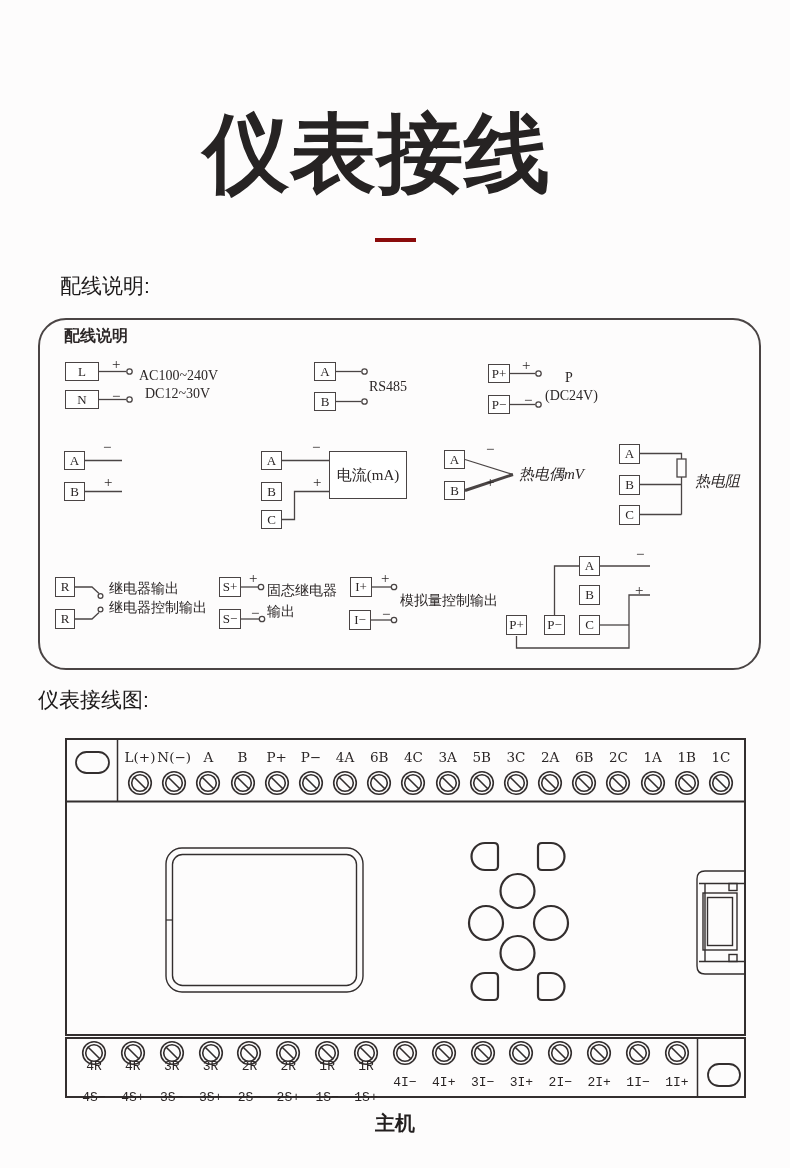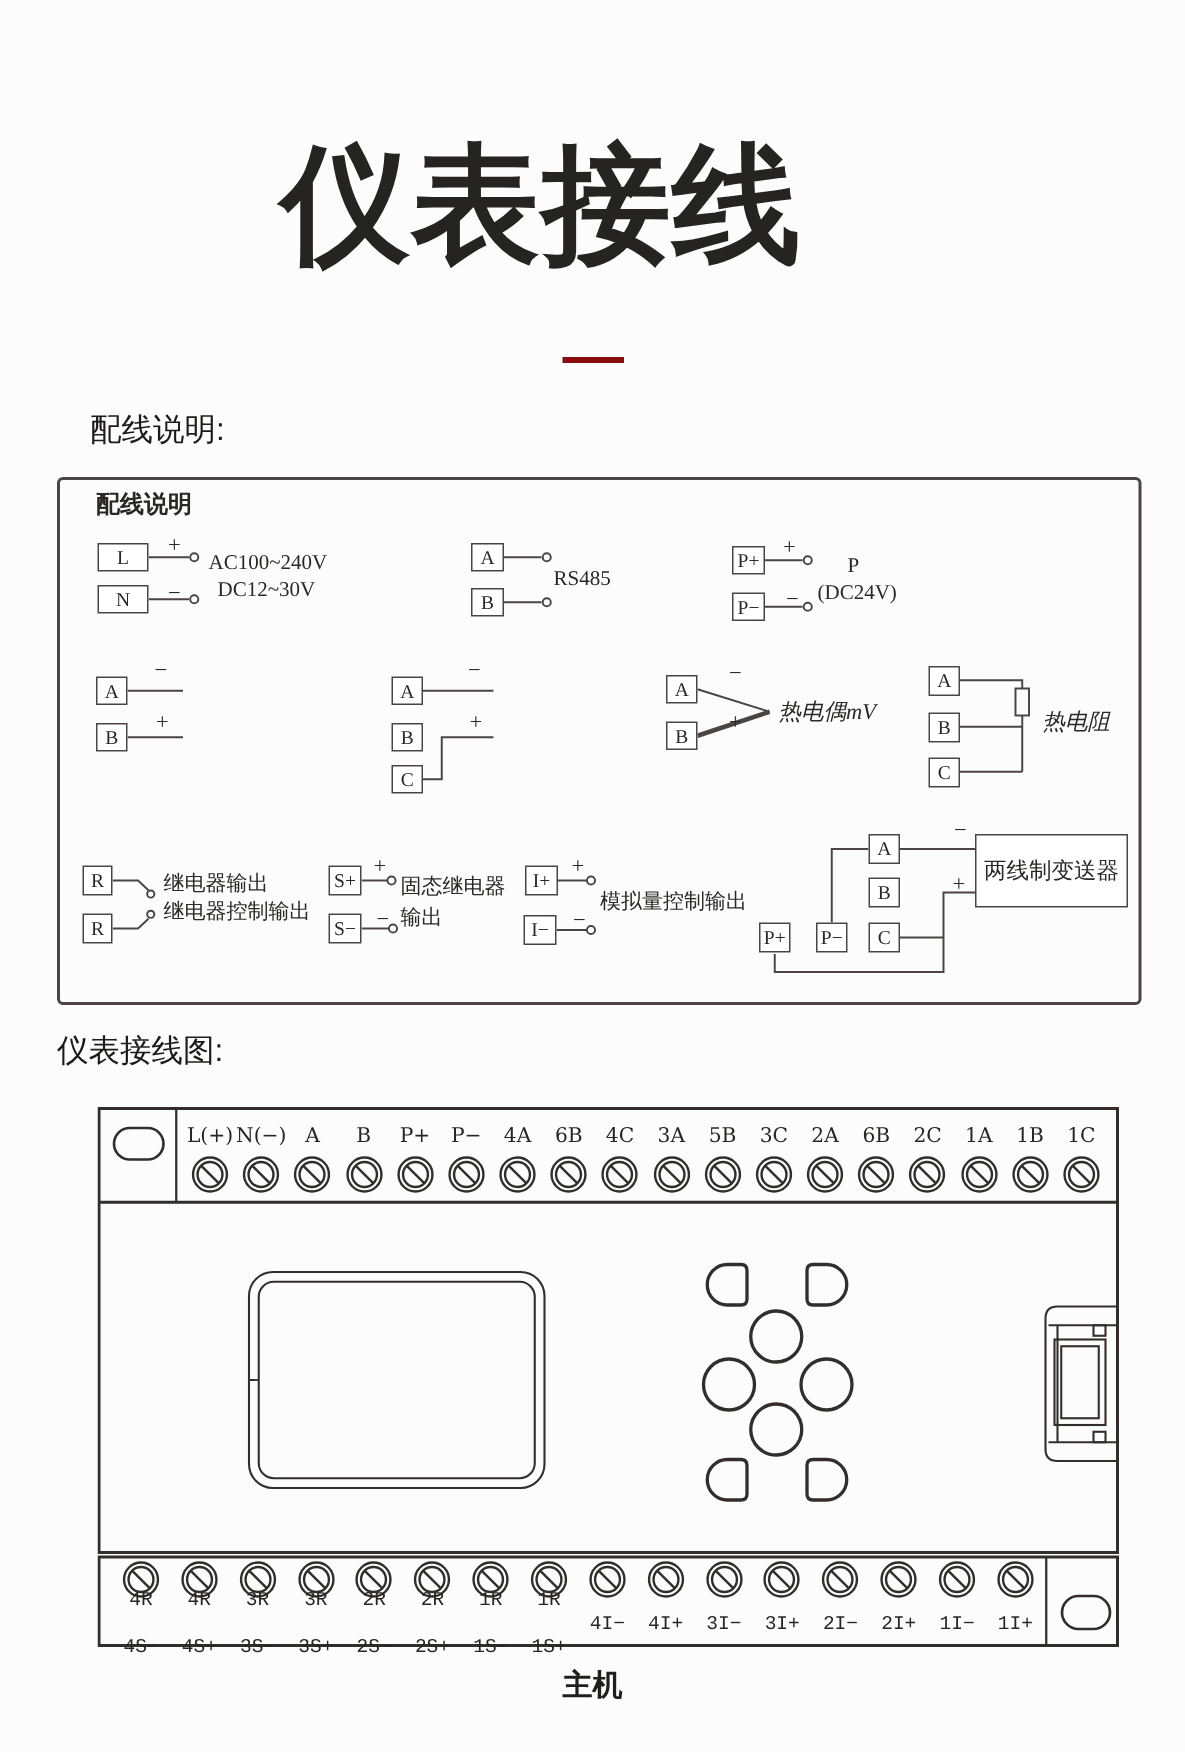--- a/index.html
+++ b/index.html
@@ -1,24 +1,24 @@
 <!DOCTYPE html>
 <html><head>
 <meta charset="utf-8">
 <style>
   html,body{margin:0;padding:0;}
   body{width:790px;height:1168px;background:#fdfcfc;position:relative;overflow:hidden;
        font-family:"Liberation Sans",sans-serif;color:#2a2525;}
-  .title{position:absolute;left:0;top:92px;width:722px;margin:0;text-align:center;
+  .title{position:absolute;left:0;top:92px;width:722px;margin:16px;text-align:center;
          font-size:86px;line-height:1.05;font-weight:900;color:#262323;letter-spacing:1px;}
   .accent-dash{position:absolute;left:375px;top:238px;width:41px;height:4px;background:#8a0b0b;}
   .sec-h{position:absolute;font-size:21px;font-weight:normal;color:#1d1a1a;white-space:nowrap;}
   
   .legend{position:absolute;left:38px;top:318px;width:719px;height:348px;
-          border:2px solid #4a4444;border-radius:4px;background:transparent;}
+          border:2px solid #4a4444;border-radius:28px;background:transparent;}
   .legend-svg{position:absolute;left:0;top:0;}
   .legend-title{position:absolute;left:24px;top:6px;font-family:"Liberation Serif",serif;
                 font-size:16px;font-weight:600;color:#2c2727;}
   .term{position:absolute;border:1.4px solid #4a4444;background:#fff;display:flex;
         align-items:center;justify-content:center;font-family:"Liberation Serif",serif;
         font-size:13px;color:#2c2727;box-sizing:border-box;}
   .bigbox{position:absolute;border:1.4px solid #4a4444;background:#fff;display:flex;
           align-items:center;justify-content:center;font-family:"Liberation Serif",serif;
           font-size:15px;color:#2c2727;box-sizing:border-box;white-space:nowrap;}
   .cap{position:absolute;font-family:"Liberation Serif",serif;font-size:14px;color:#2c2727;
@@ -132,20 +132,21 @@
     <div class="term" style="left:24px;top:131px;width:21px;height:19px">A</div>
     <div class="term" style="left:24px;top:162px;width:21px;height:19px">B</div>
     <div class="sign" style="left:63px;top:120px">−</div>
     <div class="sign" style="left:64px;top:155px">+</div>
 
     <div class="term" style="left:221px;top:131px;width:21px;height:19px">A</div>
     <div class="term" style="left:221px;top:162px;width:21px;height:19px">B</div>
     <div class="term" style="left:221px;top:190px;width:21px;height:19px">C</div>
     <div class="sign" style="left:272px;top:120px">−</div>
     <div class="sign" style="left:273px;top:155px">+</div>
+    <div class="bigbox" style="left:289px;top:131px;width:78px;height:48px">电流(mA)</div>
 
     <div class="term" style="left:404px;top:130px;width:21px;height:19px">A</div>
     <div class="term" style="left:404px;top:161px;width:21px;height:19px">B</div>
     <div class="sign" style="left:446px;top:122px">−</div>
     <div class="sign" style="left:446px;top:155px">+</div>
     <div class="cap cap15" style="left:479px;top:145px">热电偶mV</div>
 
     <div class="term" style="left:579px;top:124px;width:21px;height:20px">A</div>
     <div class="term" style="left:579px;top:155px;width:21px;height:20px">B</div>
     <div class="term" style="left:579px;top:185px;width:21px;height:20px">C</div>
@@ -169,21 +170,20 @@
     <div class="sign" style="left:342px;top:287px">−</div>
     <div class="cap" style="left:360px;top:272px">模拟量控制输出</div>
 
     <div class="term" style="left:539px;top:236px;width:21px;height:20px">A</div>
     <div class="term" style="left:539px;top:265px;width:21px;height:20px">B</div>
     <div class="term" style="left:539px;top:295px;width:21px;height:20px">C</div>
     <div class="term" style="left:466px;top:295px;width:21px;height:20px">P+</div>
     <div class="term" style="left:504px;top:295px;width:21px;height:20px">P−</div>
     <div class="sign" style="left:596px;top:227px">−</div>
     <div class="sign" style="left:595px;top:263px">+</div>
-    <div class="bigbox" style="left:610px;top:236px;width:102px;height:49px">两线制变送器</div>
   </div>
 
   <div class="sec-h" style="left:38px;top:686px">仪表接线图:</div>
 
   <div class="device">
     <svg class="device-svg" width="681" height="361" viewBox="0 0 681 361" fill="none" stroke="#332e2e" stroke-width="1.5">
 
       <rect x="1" y="1" width="679" height="296" stroke-width="2"></rect>
       <path d="M1,63.5 H680" stroke-width="2"></path>
       <path d="M52.5,1 V63.5"></path>

